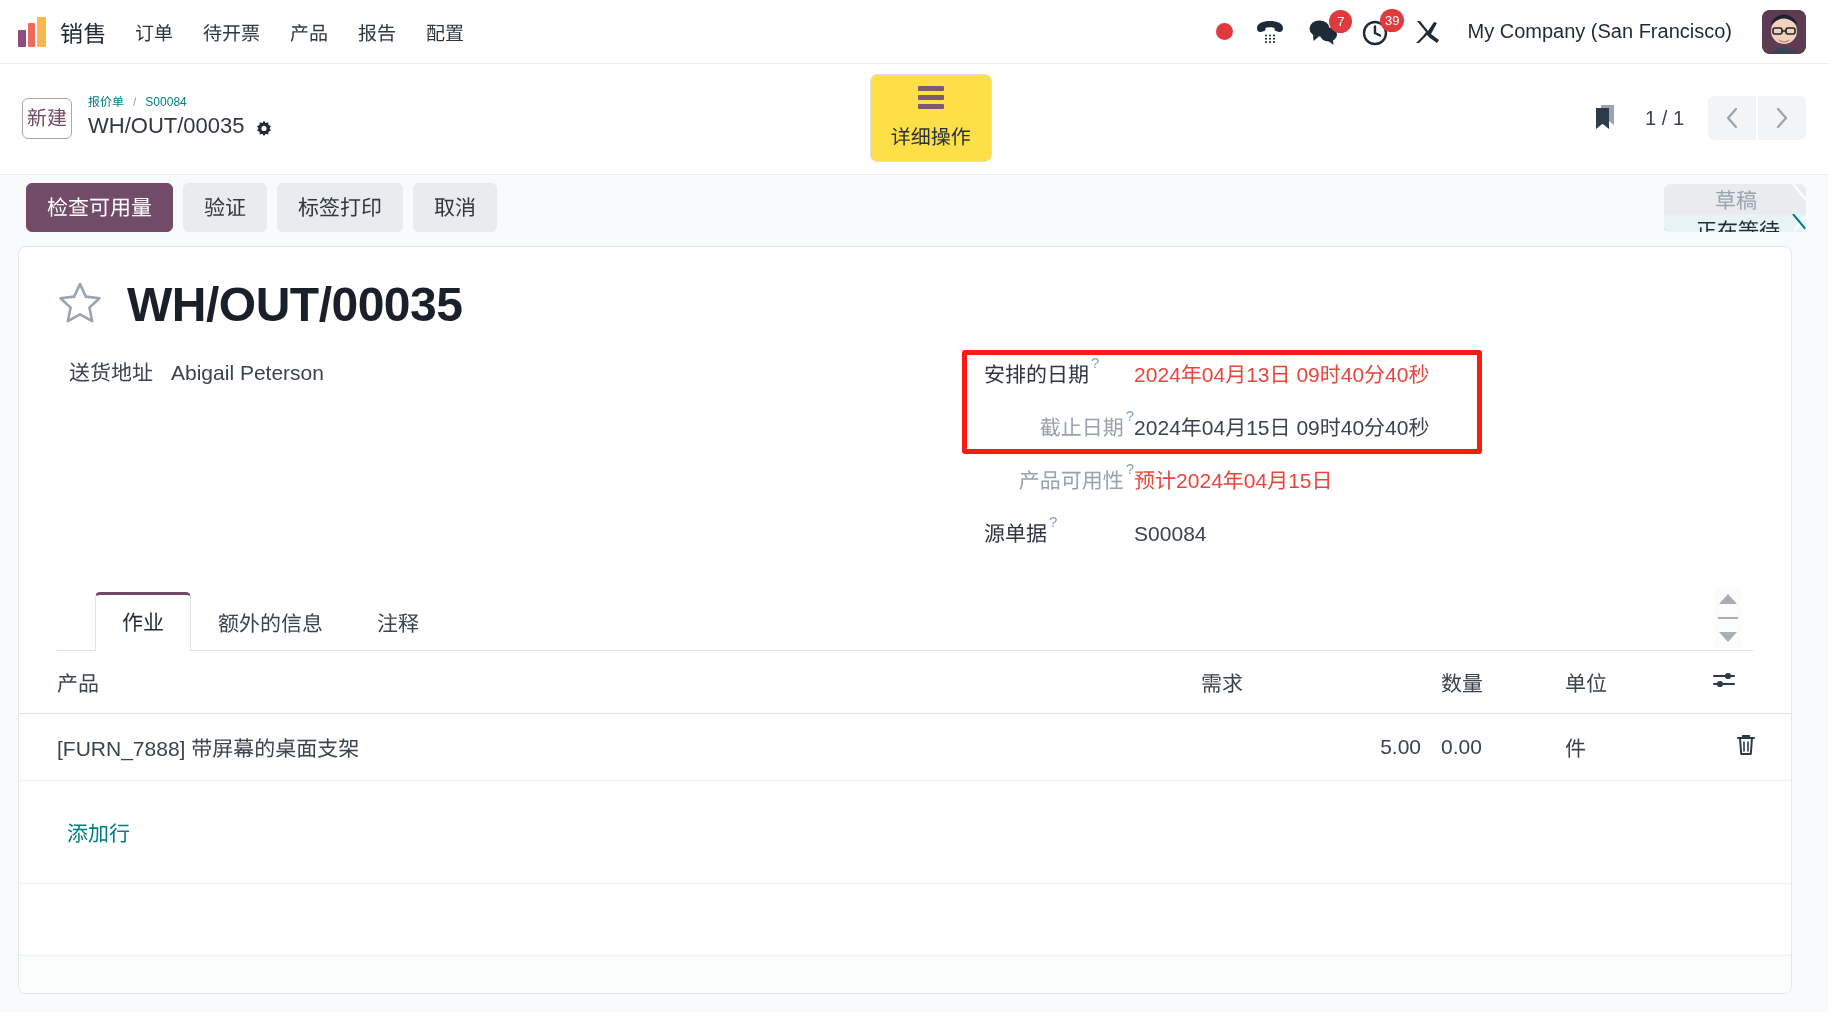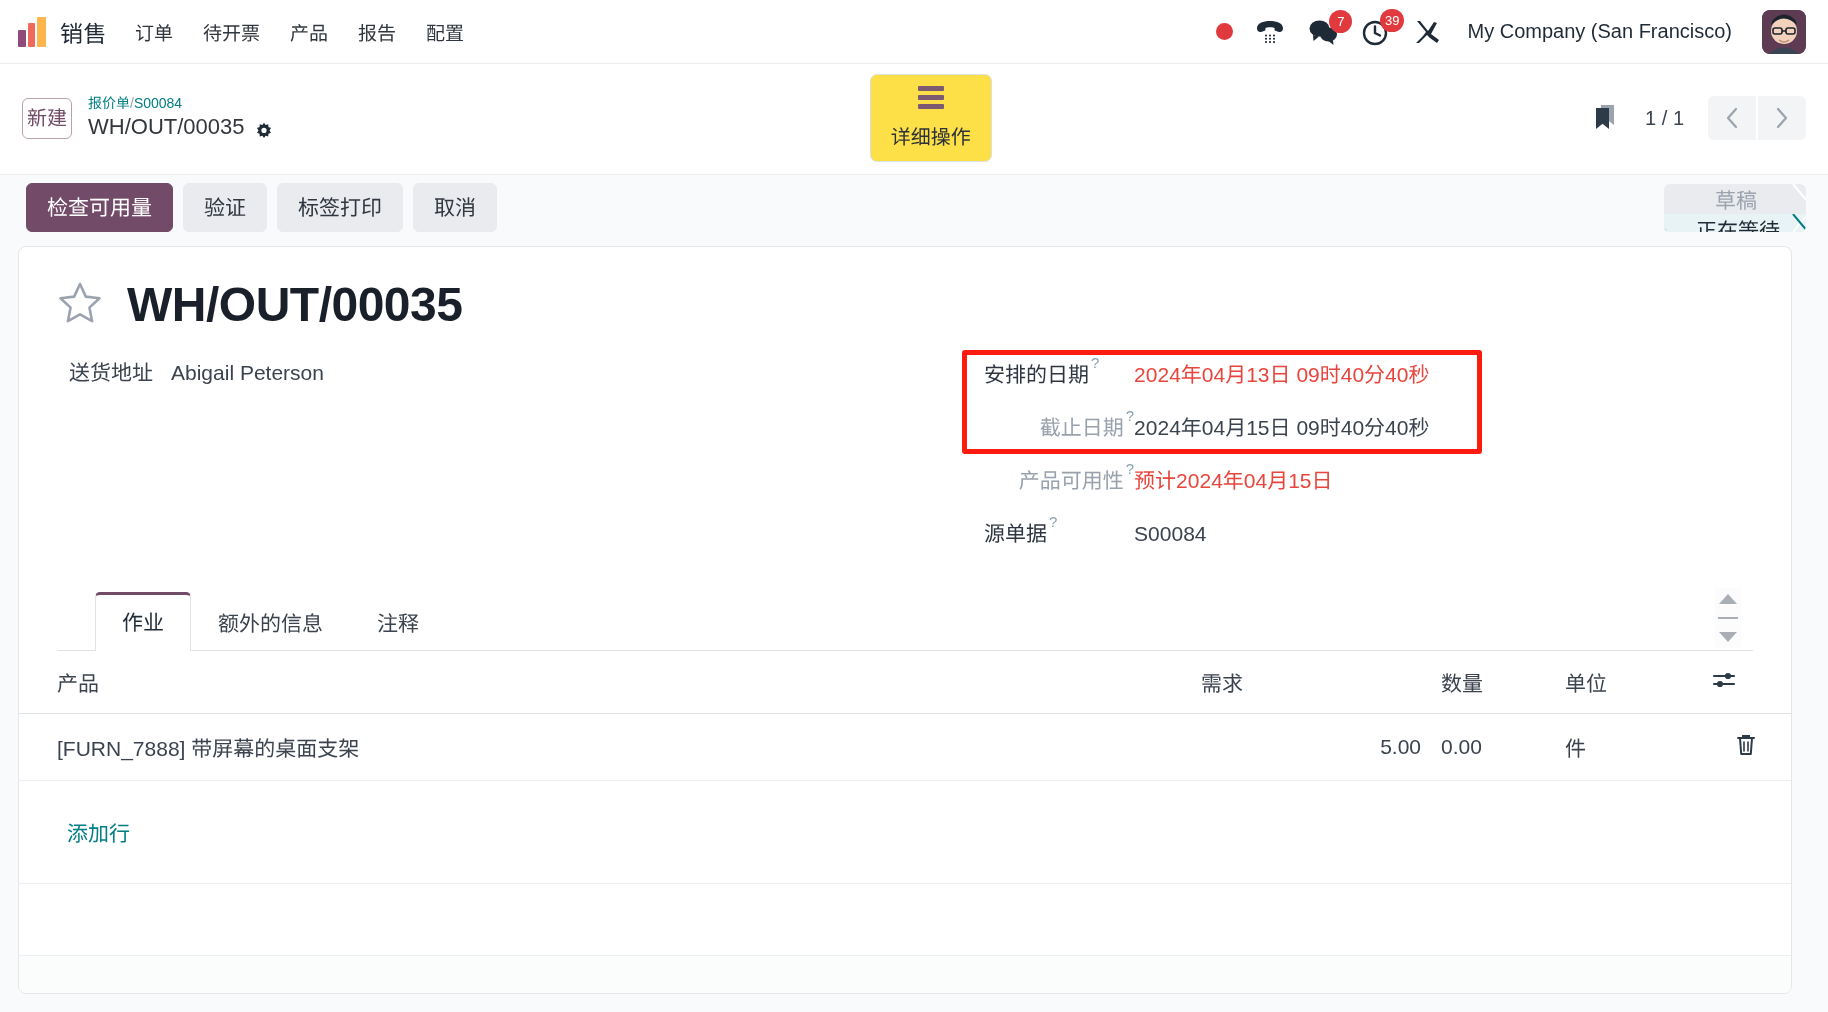--- a/index.html
+++ b/index.html
@@ -43,21 +43,21 @@
 
   
   .control-panel { background:#ffffff; border-bottom:1px solid #eceef1; }
   .bc-row { display:flex; align-items:center; padding:10px 22px 12px 22px; min-height:74px; }
   .new-btn {
     border:1px solid #b7a3b0; color:#714b67; background:#fff;
     border-radius:6px; padding:7px 4px; font-size:20px; cursor:pointer; margin-right:16px;
     line-height:1.25; white-space:nowrap;
   }
   .bc-stack { display:flex; flex-direction:column; justify-content:center; gap:1px; }
-  .bc-top { font-size:14px; display:flex; align-items:center; line-height:1.3; }
+  .bc-top { font-size:12px; display:flex; align-items:center; gap:9px; line-height:1.3; }
   .bc-link { color:#017e84; cursor:pointer; }
   .bc-sep { color:#9aa2ad; }
   .bc-cur { font-size:22px; color:#33373d; display:flex; align-items:center; gap:10px; line-height:1.3; }
   .gear { width:18px; height:18px; cursor:pointer; }
   .cp-spacer { flex:1; }
   .detail-btn {
     display:flex; align-items:center; gap:12px; background:#fde047; border:1px solid #dde0e3;
     border-radius:7px; padding:11px 20px; font-size:20px; color:#2b3139; cursor:pointer;flex-direction:column;
   }
   .hamb { display:flex; flex-direction:column; gap:4px; width:26px; }

